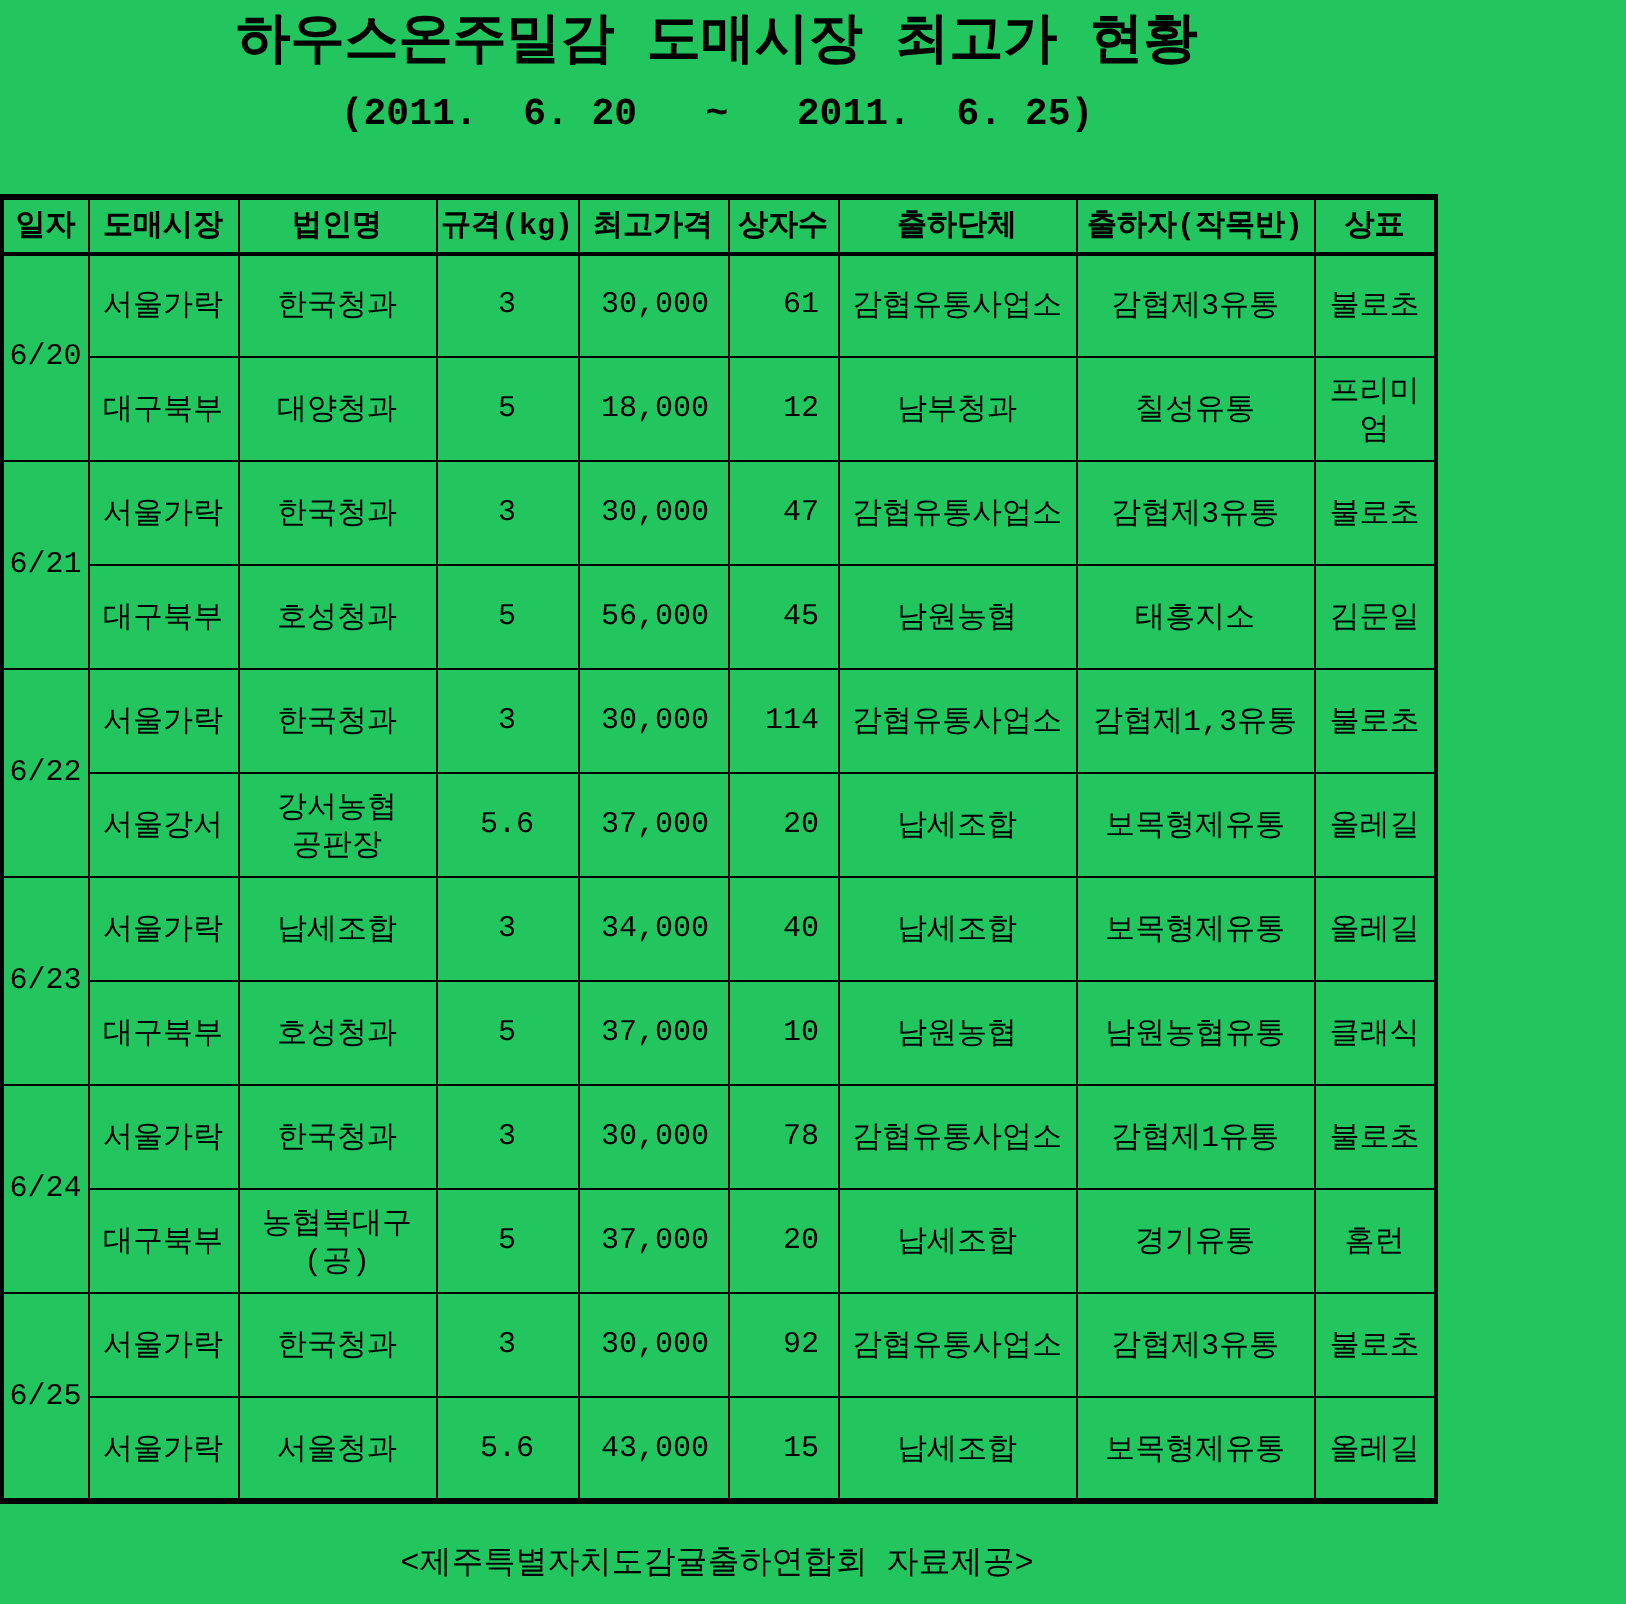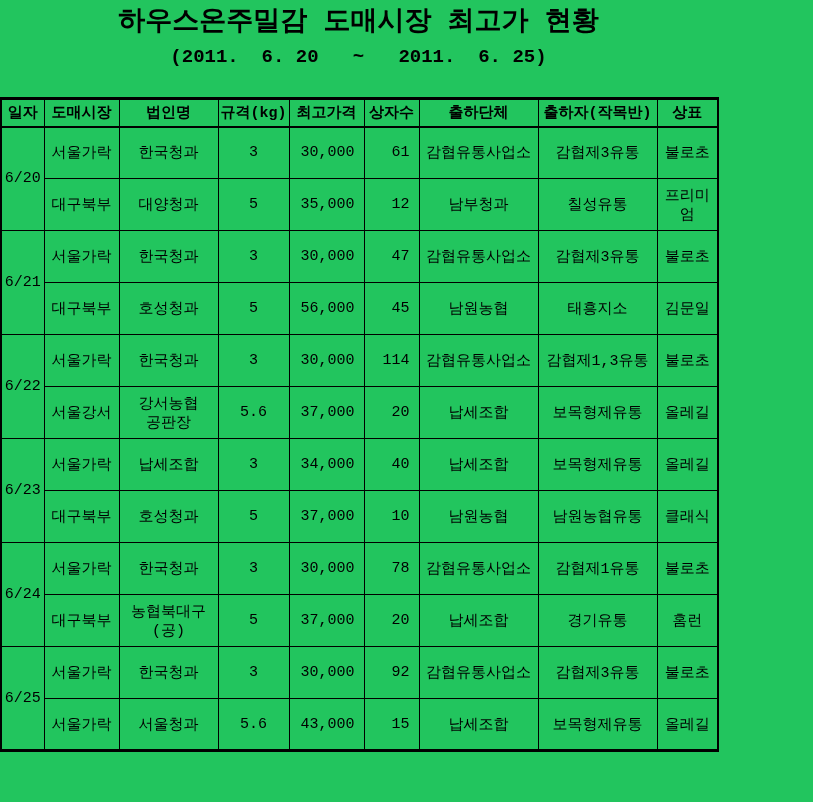--- a/index.html
+++ b/index.html
@@ -98,21 +98,21 @@
           <td class="num-right">30,000</td>
           <td class="num-right">61</td>
           <td>감협유통사업소</td>
           <td>감협제3유통</td>
           <td>불로초</td>
         </tr>
         <tr>
           <td>대구북부</td>
           <td>대양청과</td>
           <td>5</td>
-          <td class="num-right">35,000</td>
+          <td class="num-right">18,000</td>
           <td class="num-right">12</td>
           <td>남부청과</td>
           <td>칠성유통</td>
           <td>프리미엄</td>
         </tr>
         <tr>
           <td rowspan="2">6/21</td>
           <td>서울가락</td>
           <td>한국청과</td>
           <td>3</td>
@@ -213,14 +213,15 @@
           <td>5.6</td>
           <td class="num-right">43,000</td>
           <td class="num-right">15</td>
           <td>납세조합</td>
           <td>보목형제유통</td>
           <td>올레길</td>
         </tr>
       </tbody>
   </table>
 
+  <div class="footer">&lt;제주특별자치도감귤출하연합회 자료제공&gt;</div>
 
 </div>
 
 </body></html>

